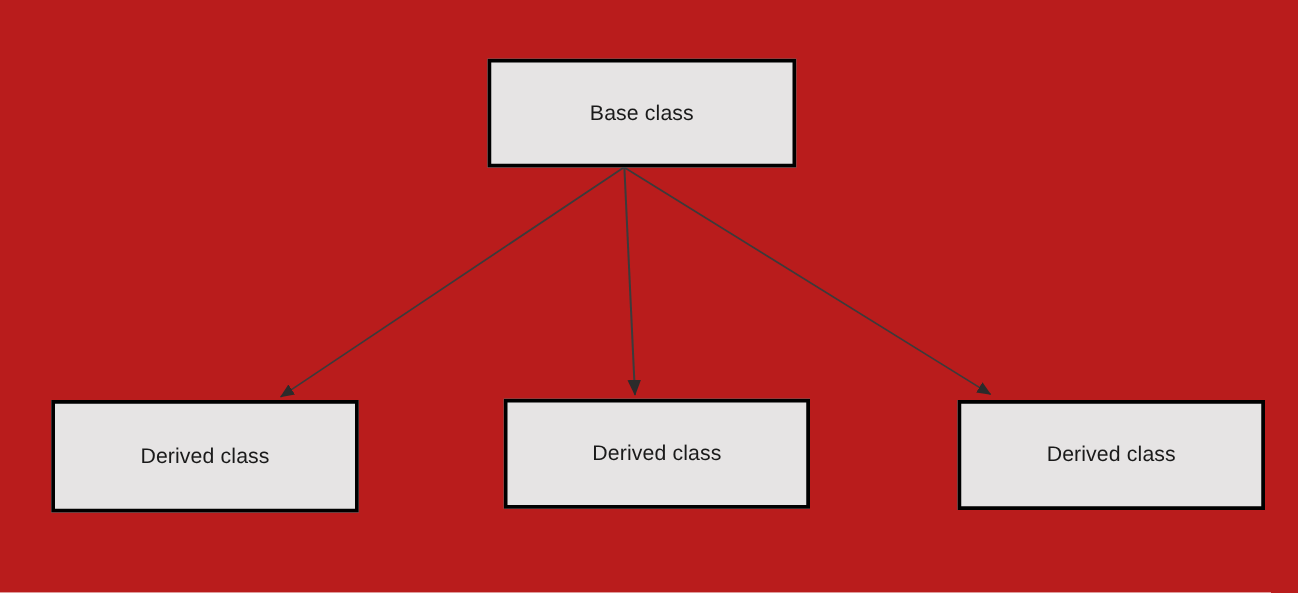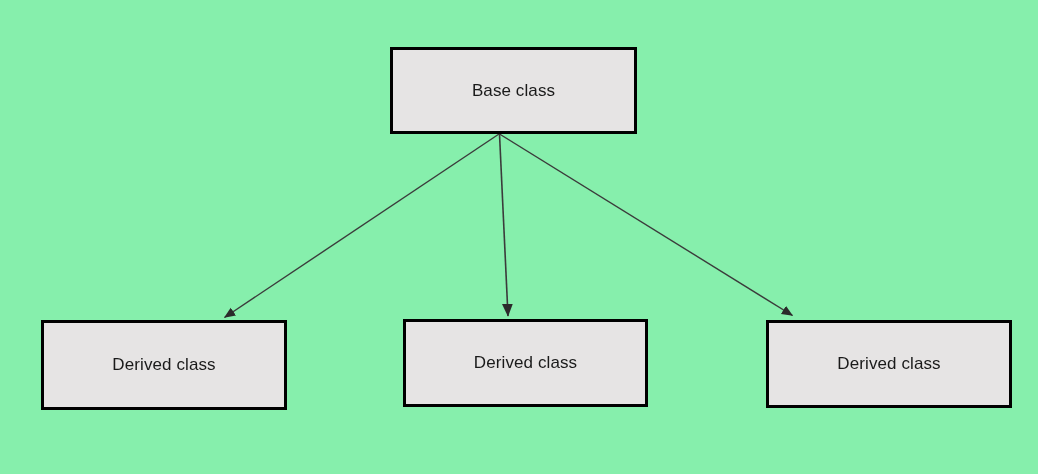--- a/index.html
+++ b/index.html
@@ -8,21 +8,21 @@
     padding: 0;
     background: #ffffff;
   }
   body {
     font-family: "Liberation Sans", sans-serif;
   }
   #diagram-canvas {
     position: relative;
     width: 1038px;
     height: 474px;
-    background: #86efac;
+    background: #b91c1c;
     overflow: hidden;
   }
   #connector-layer {
     position: absolute;
     left: 0;
     top: 0;
     width: 1038px;
     height: 474px;
     pointer-events: none;
   }

